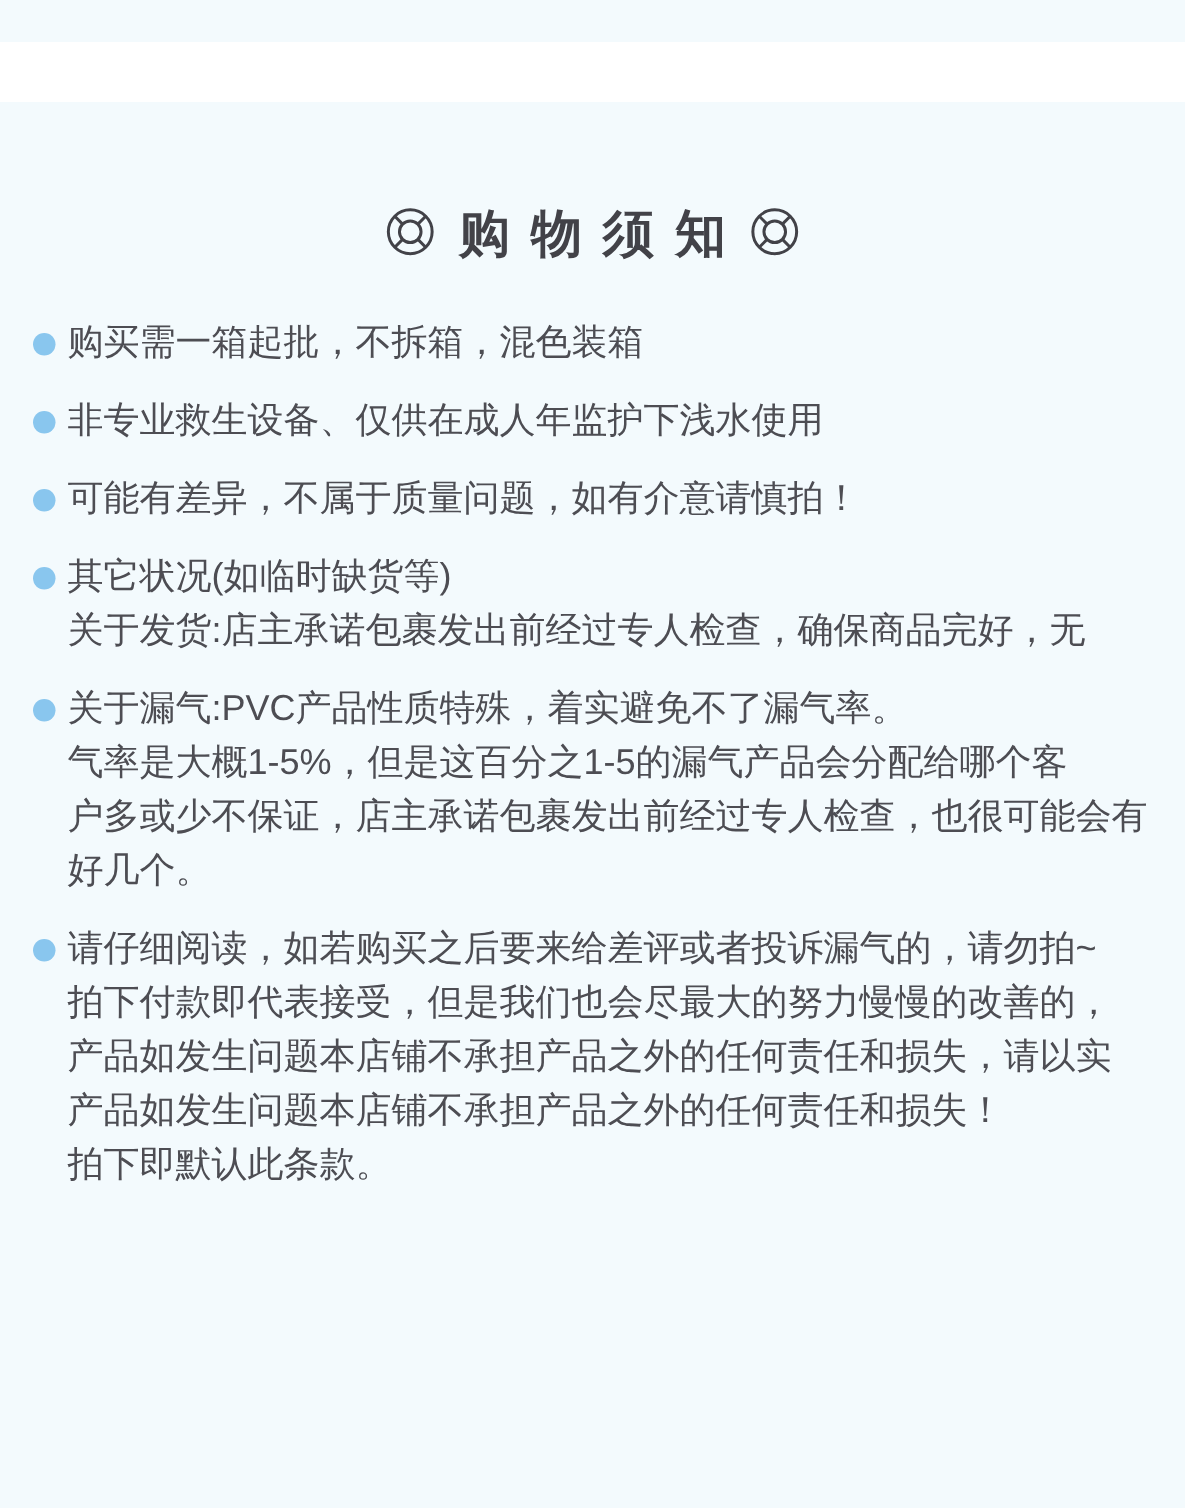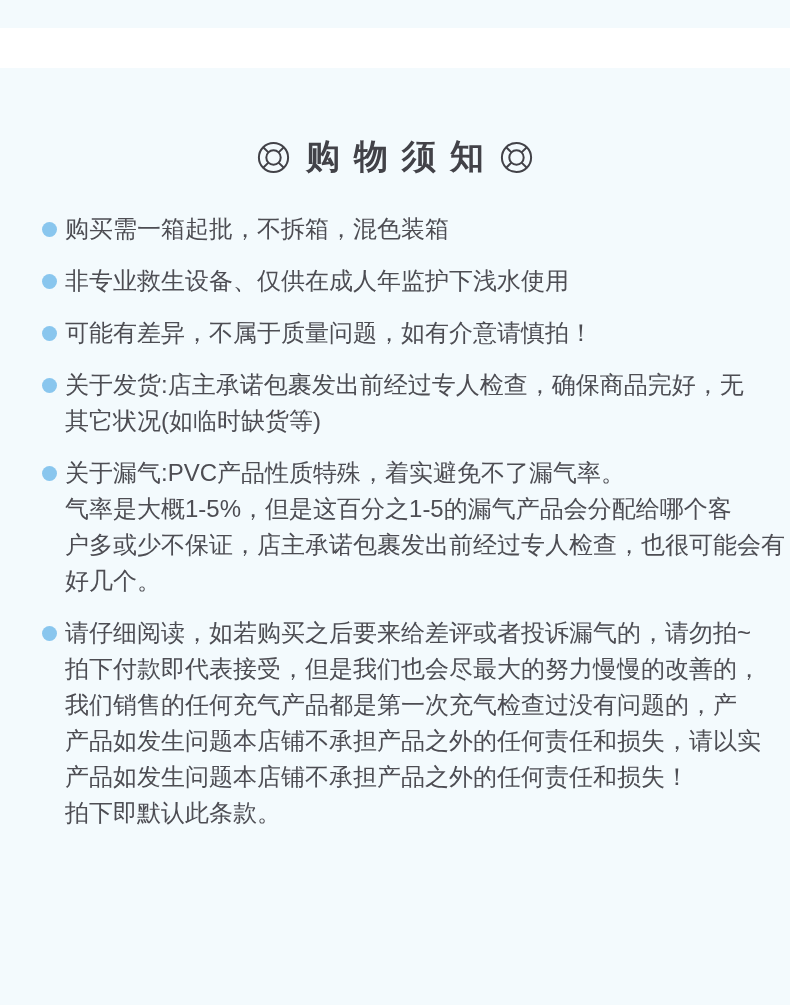--- a/index.html
+++ b/index.html
@@ -17,37 +17,37 @@
     font-family:"Liberation Sans","DejaVu Sans",sans-serif;
     color:var(--text);
     overflow:hidden;
   }
   .band-top{height:28px;background:var(--bg);}
   .band-white{height:40px;background:var(--band-white);}
   .panel{background:var(--bg);}
   .header{
     margin-top:70px;
     display:flex;
-    align-items:flex-end;
+    align-items:flex-start;
     justify-content:center;
     gap:16px;
   }
   .header h1{
     font-size:34px;
     font-weight:bold;
     color:var(--title);
     letter-spacing:14px;
     margin-right:-14px; 
     line-height:36px;
     white-space:nowrap;
   }
   .lifebuoy{display:block;flex:0 0 auto;}
   .notices{
     margin-top:37px;
-    padding-left:42px;
+    padding-left:22px;
     padding-right:30px;
   }
   .notice{
     position:relative;
     padding-left:23px;
     margin-bottom:16px;
     font-size:24px;
     line-height:36px;
   }
   .notice .dot{
@@ -106,40 +106,39 @@
   <div class="notice">
     <span class="dot"></span>
     <div class="lines">
           <div class="line">可能有差异，不属于质量问题，如有介意请慎拍！</div>
         </div>
   </div>
 
   <div class="notice">
     <span class="dot"></span>
     <div class="lines">
+          <div class="line">其它状况(如临时缺货等)</div>
           <div class="line">关于发货:店主承诺包裹发出前经过专人检查，确保商品完好，无</div>
-          <div class="line">其它状况(如临时缺货等)</div>
         </div>
   </div>
 
   <div class="notice">
     <span class="dot"></span>
     <div class="lines">
           <div class="line">关于漏气:PVC产品性质特殊，着实避免不了漏气率。</div>
           <div class="line">气率是大概1-5%，但是这百分之1-5的漏气产品会分配给哪个客</div>
           <div class="line">户多或少不保证，店主承诺包裹发出前经过专人检查，也很可能会有</div>
           <div class="line">好几个。</div>
         </div>
   </div>
 
   <div class="notice">
     <span class="dot"></span>
     <div class="lines">
           <div class="line">请仔细阅读，如若购买之后要来给差评或者投诉漏气的，请勿拍~</div>
           <div class="line">拍下付款即代表接受，但是我们也会尽最大的努力慢慢的改善的，</div>
-          <div class="line">我们销售的任何充气产品都是第一次充气检查过没有问题的，产</div>
           <div class="line">产品如发生问题本店铺不承担产品之外的任何责任和损失，请以实</div>
           <div class="line">产品如发生问题本店铺不承担产品之外的任何责任和损失！</div>
           <div class="line">拍下即默认此条款。</div>
         </div>
   </div>
 </div>
 </div>
 
 </body></html>

